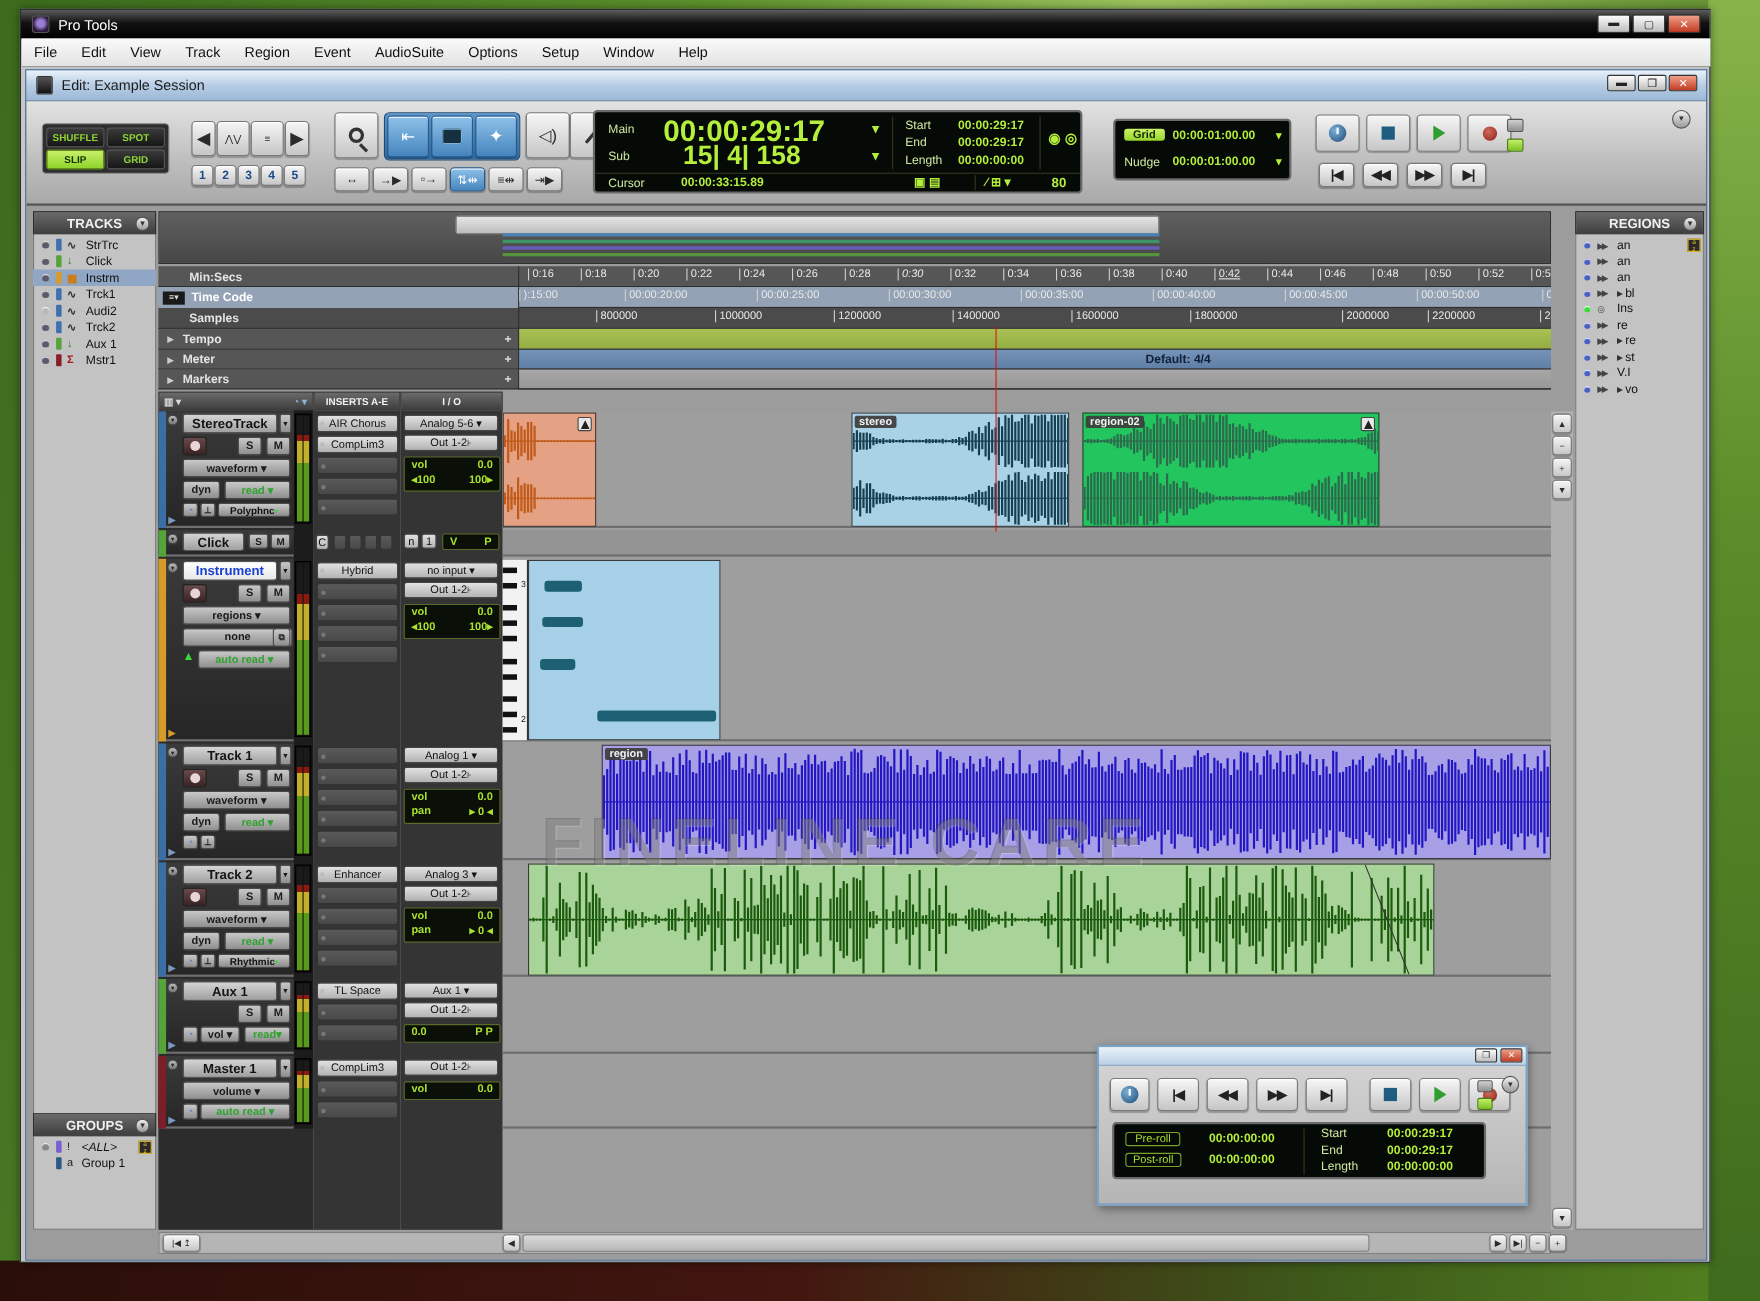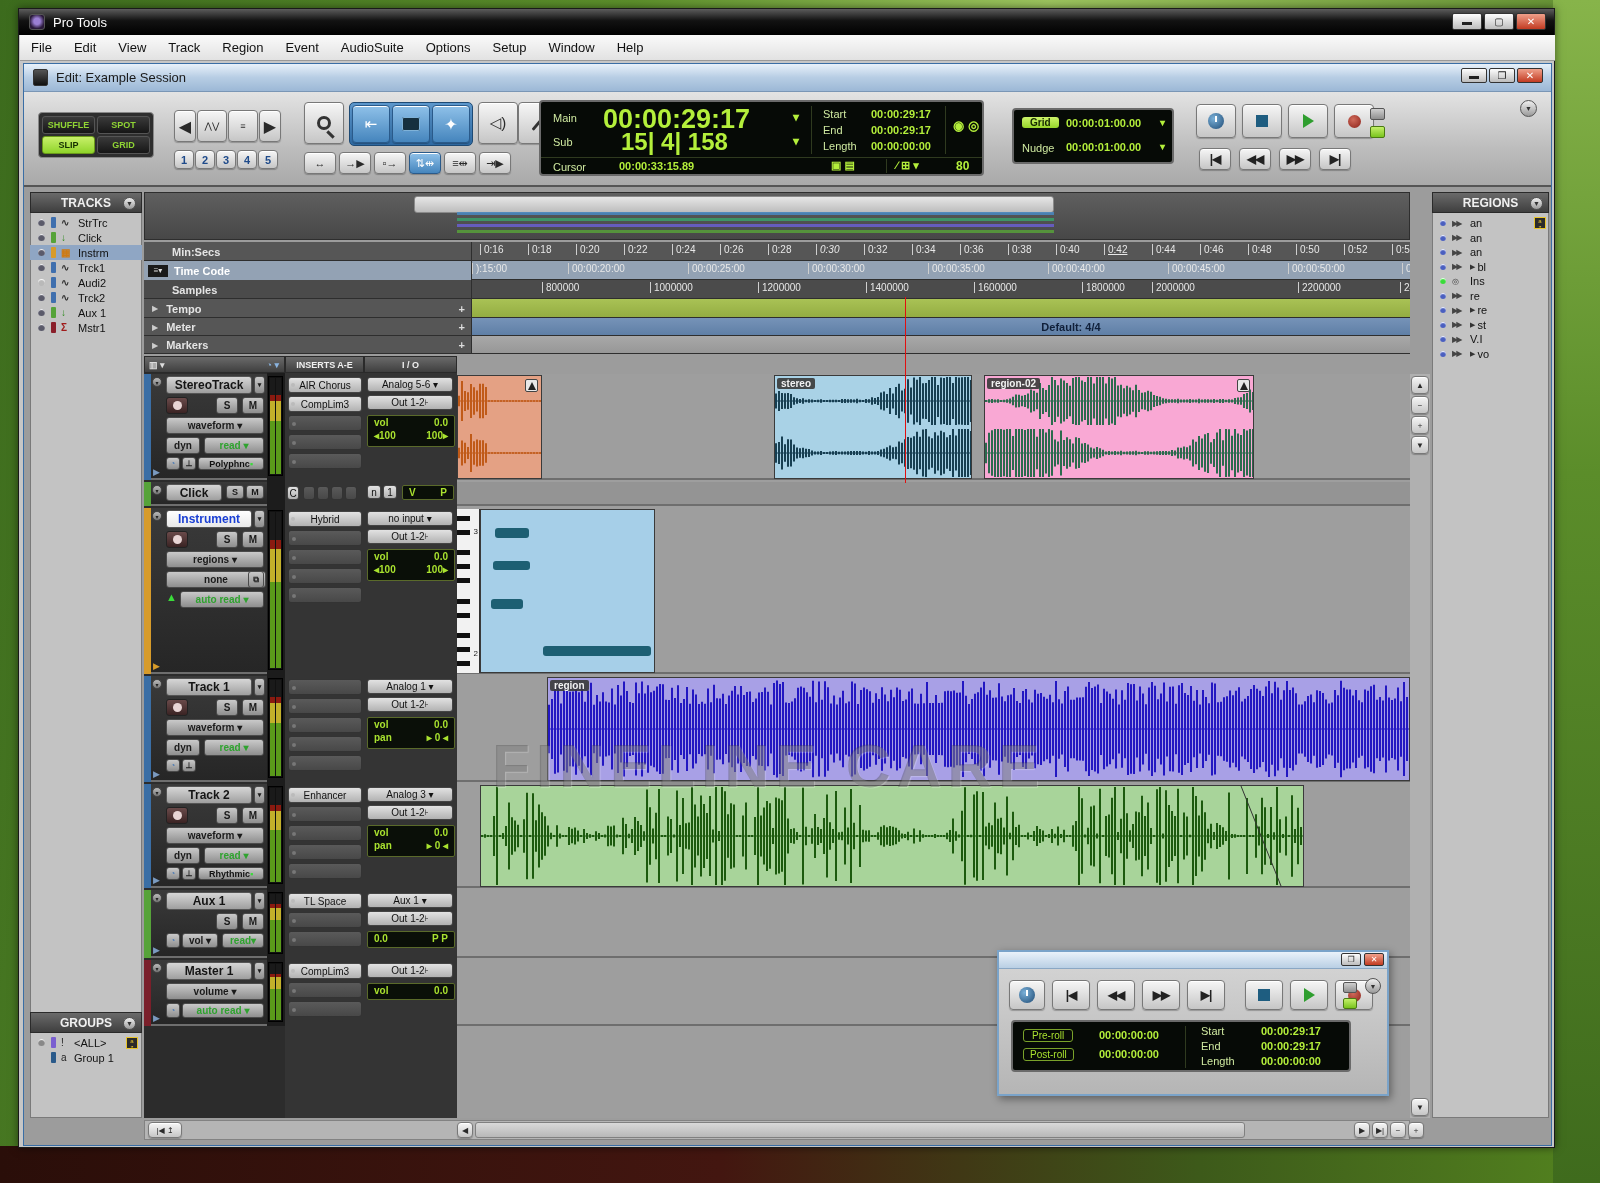--- a/index.html
+++ b/index.html
@@ -288,21 +288,21 @@
               <div style="width: 13px; margin-right: 4px; font-size: 10px; font-weight: bold; color: rgb(160, 26, 26);">Σ</div>
               <div>Mstr1</div>
             </div>
           </div>
           <div class="phead abs" style="left: 6px; top: 920px; width: 112px; height: 21px;">GROUPS<div class="pcirc">▼</div></div>
           <div class="abs" style="left: 6px; top: 943px; width: 112px; height: 70px;">
             <div class="trow">
               <div class="dot" style="background: rgb(136, 136, 136);"></div>
               <div class="bar" style="background: rgb(122, 95, 208);"></div>
               <div style="width: 10px; font-size: 10px; color: rgb(34, 34, 34); margin-right: 3px;">!</div>
-              <div style="">&lt;ALL&gt;</div>
+              <div style="font-style: italic;">&lt;ALL&gt;</div>
               <div style="margin-left: auto; margin-right: 4px; width: 12px; height: 12px; background: rgb(42, 42, 42); color: rgb(232, 196, 42); font-size: 6px; line-height: 6px; text-align: center; border: 1px solid rgb(232, 196, 42);">a<br>z</div>
             </div>
             <div class="trow">
               <div class="dot" style="background: transparent; box-shadow: none;"></div>
               <div class="bar" style="background: rgb(42, 90, 138);"></div>
               <div style="width: 10px; font-size: 10px; color: rgb(34, 34, 34); margin-right: 3px;">a</div>
               <div>Group 1</div>
             </div>
           </div>
         </div>
@@ -385,21 +385,21 @@
             <span class="tick" style="left: 816px;">00:00:50:00</span>
             <span class="tick" style="left: 930px;">00</span>
           </div>
           <div class="abs" style="left: 448px; top: 188px; width: 938px; height: 19px; overflow: hidden;">
             <span class="tick" style="left: 70px;">800000</span>
             <span class="tick" style="left: 178px;">1000000</span>
             <span class="tick" style="left: 286px;">1200000</span>
             <span class="tick" style="left: 394px;">1400000</span>
             <span class="tick" style="left: 502px;">1600000</span>
             <span class="tick" style="left: 610px;">1800000</span>
-            <span class="tick" style="left: 680px;">2000000</span>
+            <span class="tick" style="left: 748px;">2000000</span>
             <span class="tick" style="left: 826px;">2200000</span>
             <span class="tick" style="left: 928px;">2400</span>
           </div>
           <div class="abs" style="left: 448px; top: 207px; width: 938px; height: 19px; background: linear-gradient(rgb(169, 194, 85), rgb(148, 173, 66)); border-bottom: 1px solid rgb(46, 46, 46);"></div>
           <div class="abs" style="left: 448px; top: 226px; width: 938px; height: 18px; background: linear-gradient(rgb(118, 147, 184), rgb(95, 127, 166)); border-bottom: 1px solid rgb(46, 46, 46); display: flex; align-items: center; justify-content: center;">
             <div style="font-size: 11px; font-weight: bold; color: rgb(16, 32, 58); margin-left: 260px;">Default: 4/4</div>
           </div>
           <div class="abs" style="left: 448px; top: 244px; width: 938px; height: 18px; background: linear-gradient(rgb(168, 168, 168), rgb(151, 151, 151)); border-bottom: 1px solid rgb(46, 46, 46);"></div>
         </div>
       <div id="colheads">
@@ -735,21 +735,21 @@
               <svg width="198" height="50" style="position: absolute; left: 0px; top: 0px;">
                 <path d="M1,17.6V32.4M4,15.1V34.9M7,17.1V32.9M10,17.3V32.7M13,17.1V32.9M16,18.0V32.0M19,21.2V28.8M22,22.3V27.7M25,23.0V27.0M28,22.3V27.7M31,23.8V26.2M34,23.3V26.7M37,23.4V26.6M40,23.9V26.1M43,23.8V26.2M46,23.3V26.7M49,24.0V26.0M52,24.0V26.0M55,23.8V26.2M58,23.7V26.3M61,23.7V26.3M64,23.9V26.1M67,23.0V27.0M70,23.0V27.0M73,23.3V26.7M76,23.3V26.7M79,23.6V26.4M82,22.8V27.2M85,23.7V26.3M88,23.9V26.1M91,23.1V26.9M94,23.2V26.8M97,21.3V28.7M100,22.1V27.9M103,21.1V28.9M106,16.6V33.4M109,15.6V34.4M112,18.1V31.9M115,12.1V37.9M118,17.6V32.4M121,11.1V38.9M124,7.7V42.3M127,14.5V35.5M130,12.7V37.3M133,3.3V46.7M136,11.5V38.5M139,1.5V48.5M142,3.8V46.2M145,1.0V49.0M148,7.3V42.7M151,6.9V43.1M154,4.1V45.9M157,1.0V49.0M160,1.0V49.0M163,9.1V40.9M166,1.4V48.6M169,1.9V48.1M172,1.0V49.0M175,1.0V49.0M178,6.9V43.1M181,1.0V49.0M184,1.4V48.6M187,1.2V48.8M190,1.0V49.0M193,1.0V49.0M196,4.0V46.0" stroke="#173f52" stroke-width="2" fill="none"></path>
                 <line x1="0" x2="198" y1="25" y2="25" stroke="#173f52"></line>
               </svg>
               <svg width="198" height="50" style="position: absolute; left: 0px; top: 52px;">
                 <path d="M1,15.3V34.7M4,14.0V36.0M7,8.5V41.5M10,16.2V33.8M13,11.3V38.7M16,11.4V38.6M19,16.6V33.4M22,19.5V30.5M25,20.3V29.7M28,19.8V30.2M31,20.7V29.3M34,21.0V29.0M37,22.5V27.5M40,23.6V26.4M43,23.4V26.6M46,23.0V27.0M49,23.9V26.1M52,23.9V26.1M55,23.4V26.6M58,23.2V26.8M61,23.1V26.9M64,23.8V26.2M67,23.6V26.4M70,23.5V26.5M73,23.2V26.8M76,23.1V26.9M79,23.0V27.0M82,22.9V27.1M85,23.1V26.9M88,23.6V26.4M91,23.7V26.3M94,22.9V27.1M97,23.5V26.5M100,23.5V26.5M103,23.1V26.9M106,21.4V28.6M109,20.8V29.2M112,19.3V30.7M115,17.5V32.5M118,19.3V30.7M121,18.7V31.3M124,13.6V36.4M127,14.8V35.2M130,11.3V38.7M133,9.1V40.9M136,9.8V40.2M139,8.3V41.7M142,3.7V46.3M145,8.8V41.2M148,1.5V48.5M151,1.0V49.0M154,8.4V41.6M157,10.2V39.8M160,4.3V45.7M163,7.6V42.4M166,2.7V47.3M169,4.3V45.7M172,9.2V40.8M175,7.1V42.9M178,1.0V49.0M181,7.6V42.4M184,1.0V49.0M187,1.0V49.0M190,1.0V49.0M193,1.0V49.0M196,2.9V47.1" stroke="#173f52" stroke-width="2" fill="none"></path>
                 <line x1="0" x2="198" y1="25" y2="25" stroke="#173f52"></line>
               </svg>
               <div class="rlabel">stereo</div>
             </div>
-            <div class="region gridlines abs" style="left: 527px; top: 1px; width: 270px; height: 104px; background: #f9a8d4;">
+            <div class="region gridlines abs" style="left: 527px; top: 1px; width: 270px; height: 104px; background: #22c55e;">
               <svg width="270" height="50" style="position: absolute; left: 0px; top: 0px;">
                 <path d="M1,24.0V26.0M4,23.2V26.8M7,23.0V27.0M10,23.6V26.4M13,23.2V26.8M16,23.9V26.1M19,23.7V26.3M22,23.2V26.8M25,22.4V27.6M28,20.7V29.3M31,18.6V31.4M34,18.7V31.3M37,19.8V30.2M40,18.9V31.1M43,17.4V32.6M46,13.4V36.6M49,14.7V35.3M52,16.8V33.2M55,6.9V43.1M58,12.0V38.0M61,14.1V35.9M64,8.9V41.1M67,1.0V49.0M70,4.0V46.0M73,9.3V40.7M76,2.4V47.6M79,4.4V45.6M82,7.0V43.0M85,9.7V40.3M88,2.0V48.0M91,1.0V49.0M94,1.0V49.0M97,4.6V45.4M100,5.9V44.1M103,1.0V49.0M106,1.0V49.0M109,7.4V42.6M112,1.0V49.0M115,1.0V49.0M118,1.0V49.0M121,7.4V42.6M124,1.0V49.0M127,2.5V47.5M130,1.0V49.0M133,9.4V40.6M136,8.7V41.3M139,12.2V37.8M142,9.7V40.3M145,11.4V38.6M148,14.3V35.7M151,8.7V41.3M154,14.1V35.9M157,16.8V33.2M160,16.3V33.7M163,14.7V35.3M166,15.8V34.2M169,19.1V30.9M172,19.9V30.1M175,20.7V29.3M178,22.3V27.7M181,22.8V27.2M184,23.3V26.7M187,23.3V26.7M190,23.3V26.7M193,22.8V27.2M196,23.4V26.6M199,23.6V26.4M202,23.4V26.6M205,23.1V26.9M208,23.5V26.5M211,23.4V26.6M214,22.8V27.2M217,23.5V26.5M220,23.3V26.7M223,23.2V26.8M226,23.6V26.4M229,23.1V26.9M232,23.7V26.3M235,23.0V27.0M238,22.9V27.1M241,23.8V26.2M244,23.2V26.8M247,23.6V26.4M250,22.1V27.9M253,21.5V28.5M256,21.3V28.7M259,18.0V32.0M262,17.1V32.9M265,13.5V36.5M268,15.9V34.1" stroke="#2c6b4e" stroke-width="2" fill="none"></path>
                 <line x1="0" x2="270" y1="25" y2="25" stroke="#2c6b4e"></line>
               </svg>
               <svg width="270" height="50" style="position: absolute; left: 0px; top: 52px;">
                 <path d="M1,14.8V35.2M4,4.8V45.2M7,2.2V47.8M10,1.0V49.0M13,1.0V49.0M16,1.0V49.0M19,1.7V48.3M22,1.0V49.0M25,1.0V49.0M28,8.0V42.0M31,1.0V49.0M34,1.0V49.0M37,1.0V49.0M40,2.0V48.0M43,1.0V49.0M46,1.0V49.0M49,1.0V49.0M52,8.8V41.2M55,1.0V49.0M58,1.0V49.0M61,4.4V45.6M64,1.0V49.0M67,2.2V47.8M70,11.4V38.6M73,13.4V36.6M76,2.5V47.5M79,12.1V37.9M82,9.2V40.8M85,11.3V38.7M88,15.4V34.6M91,9.3V40.7M94,10.1V39.9M97,15.5V34.5M100,15.1V34.9M103,16.6V33.4M106,19.4V30.6M109,20.5V29.5M112,19.1V30.9M115,20.3V29.7M118,21.8V28.2M121,23.6V26.4M124,23.0V27.0M127,23.5V26.5M130,23.0V27.0M133,23.4V26.6M136,22.8V27.2M139,23.7V26.3M142,23.4V26.6M145,23.3V26.7M148,23.2V26.8M151,22.8V27.2M154,23.7V26.3M157,23.9V26.1M160,23.3V26.7M163,23.2V26.8M166,23.8V26.2M169,23.6V26.4M172,23.2V26.8M175,23.0V27.0M178,23.0V27.0M181,23.0V27.0M184,23.3V26.7M187,22.1V27.9M190,22.5V27.5M193,19.4V30.6M196,19.8V30.2M199,18.6V31.4M202,19.2V30.8M205,17.4V32.6M208,11.5V38.5M211,13.8V36.2M214,8.1V41.9M217,10.6V39.4M220,6.3V43.7M223,4.9V45.1M226,14.2V35.8M229,11.0V39.0M232,4.4V45.6M235,1.0V49.0M238,12.3V37.7M241,1.0V49.0M244,1.2V48.8M247,7.7V42.3M250,1.0V49.0M253,5.6V44.4M256,7.1V42.9M259,1.0V49.0M262,2.4V47.6M265,1.0V49.0M268,1.0V49.0" stroke="#2c6b4e" stroke-width="2" fill="none"></path>
                 <line x1="0" x2="270" y1="25" y2="25" stroke="#2c6b4e"></line>
               </svg>
               <div class="rlabel">region-02</div>
               <div class="metro">

